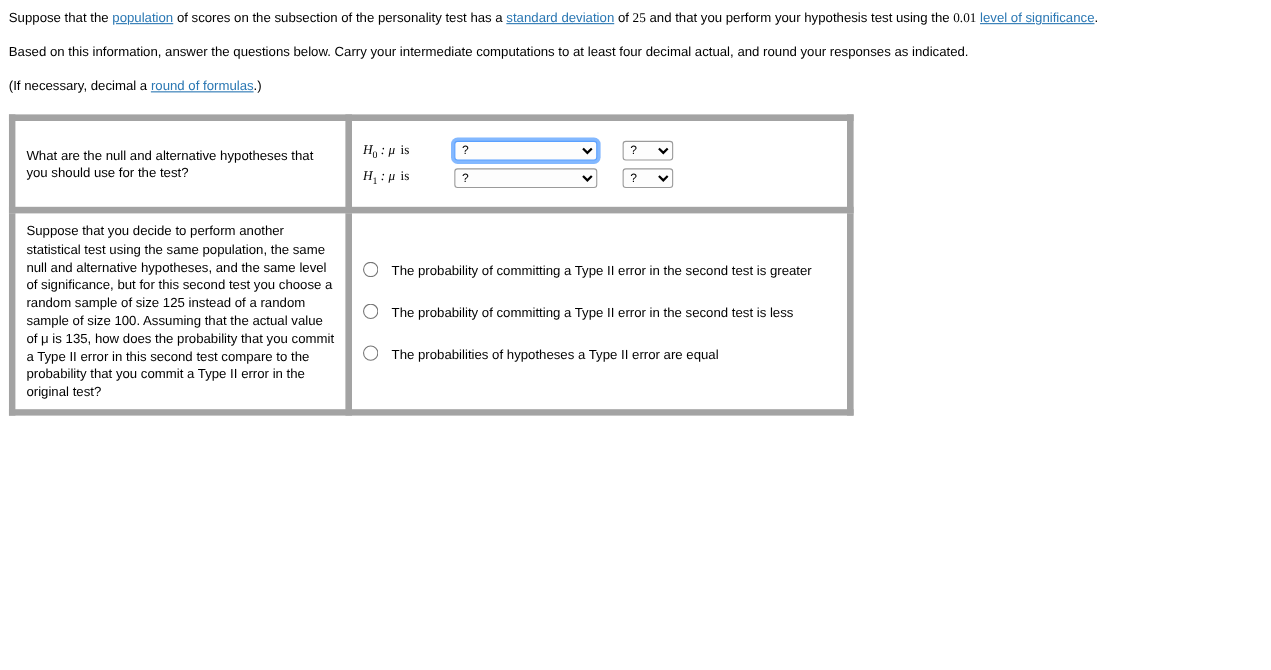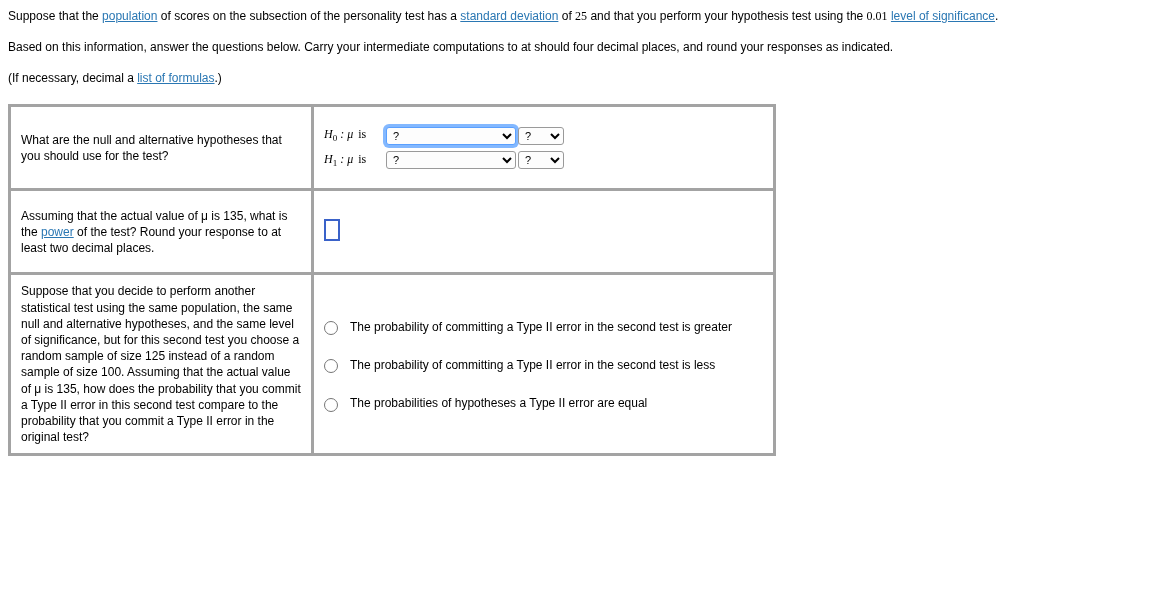--- a/index.html
+++ b/index.html
@@ -14,32 +14,32 @@
     color: #2a77b3;
   }
   .intro p { margin: 0 0  10px 0; line-height: 1.35; }
   .intro { margin-bottom: 18px; }
   table.qtable {
     border-collapse: collapse;
     width: 768px;
     margin-top: 10px;
   }
   table.qtable td {
-    border: 3px solid #a3a3a3;
+    border: 6px solid #a3a3a3;
     padding: 8px 10px;
     vertical-align: middle;
     font-size: 12px;
     line-height: 1.35;
     margin-left: 24px;
   }
   td.qtext { width: 280px; }
   td.ans { padding: 12px 14px; }
   .hrow { height: 84px; }
   .hrow.tall { height: 120px; }
-  .hyp-line { display:flex; align-items:center; gap:2px; margin: 6px 0; }
+  .hyp-line { display:flex; align-items:center; gap:23px; margin: 6px 0; }
   .hyp-label { font-family: Georgia, 'Times New Roman', serif; font-style: italic; width: 60px; }
   .hyp-label .sub { font-size: 9px; vertical-align: sub; font-style: normal;}
   .hyp-is { font-family: Verdana; font-style: normal; font-size: 12px; margin-left:2px;}
   select.sel {
     font-size: 11px;
     border: 1px solid #9a9a9a;
     border-radius: 3px;
     background: #fdfdfd;
     padding: 1px 2px;
     height: 18px;
@@ -50,63 +50,55 @@
     box-shadow: 0 0 0 3px rgba(90,160,255,0.75);
     border-color:#5aa0ff;
   }
   select.sel.sm { width: 46px; }
   .inputbox {
     display:inline-block;
     width:12px; height:18px;
     border: 2px solid #3a62c9;
     background:#fff;
   }
-  .radio-row { display:flex; align-items:flex-end; gap:12px; padding: 6px 0 16px 0;}
+  .radio-row { display:flex; align-items:flex-start; gap:12px; padding: 6px 0 16px 0;}
   .radio-row:last-child { padding-bottom: 4px; }
   input[type=radio] { width:14px; height:14px; margin:0;}
   .opt-text { font-size:12px; }
   p.intro-p { margin: 0 0 14px 0; line-height:1.4;}
   .para2 { margin-bottom: 10px; }
 </style>
 </head>
 <body>
 
 <div class="intro">
   <p class="intro-p">
     <span>Suppose that the </span><a class="link" href="#">population</a><span> of scores on the subsection of the personality test has a </span><a class="link" href="#">standard deviation</a><span> of </span><span class="num">25</span><span> and that you perform your hypothesis test using the </span><span class="num">0.01</span><span> </span><a class="link" href="#">level of significance</a><span>.</span>
   </p>
-  <p class="intro-p para2">Based on this information, answer the questions below. Carry your intermediate computations to at should four decimal places, and round your responses as indicated.</p>
+  <p class="intro-p para2">Based on this information, answer the questions below. Carry your intermediate computations to at least four decimal actual, and round your responses as indicated.</p>
   <p class="intro-p">
-    <span>(If necessary, decimal a </span><a class="link" href="#">list of formulas</a><span>.)</span>
+    <span>(If necessary, decimal a </span><a class="link" href="#">round of formulas</a><span>.)</span>
   </p>
 </div>
 
 <table class="qtable">
   <tbody>
       <tr class="hrow">
     <td class="qtext">What are the null and alternative hypotheses that you should use for the test?</td>
     <td class="ans">
       <div class="hyp-line">
         <span class="hyp-label"><i>H</i><span class="sub">0</span> : μ<span class="hyp-is"> is</span></span>
         <select class="sel wide focused"><option>?</option></select>
         <select class="sel sm"><option>?</option></select>
       </div>
       <div class="hyp-line">
         <span class="hyp-label"><i>H</i><span class="sub">1</span> : μ<span class="hyp-is"> is</span></span>
         <select class="sel wide"><option>?</option></select>
         <select class="sel sm"><option>?</option></select>
       </div>
-    </td>
-  </tr>
-  <tr class="hrow">
-    <td class="qtext">
-      <span>Assuming that the actual value of μ is 135, what is the </span><a class="link" href="#">power</a><span> of the test? Round your response to at least two decimal places.</span>
-    </td>
-    <td class="ans">
-      <span class="inputbox"></span>
     </td>
   </tr>
   <tr class="hrow tall">
     <td class="qtext">Suppose that you decide to perform another statistical test using the same population, the same null and alternative hypotheses, and the same level of significance, but for this second test you choose a random sample of size 125 instead of a random sample of size 100. Assuming that the actual value of μ is 135, how does the probability that you commit a Type II error in this second test compare to the probability that you commit a Type II error in the original test?</td>
     <td class="ans">
       <div class="radio-row">
         <input type="radio" name="q4" style="">
         <span class="opt-text">The probability of committing a Type II error in the second test is greater</span>
       </div>
       <div class="radio-row">

